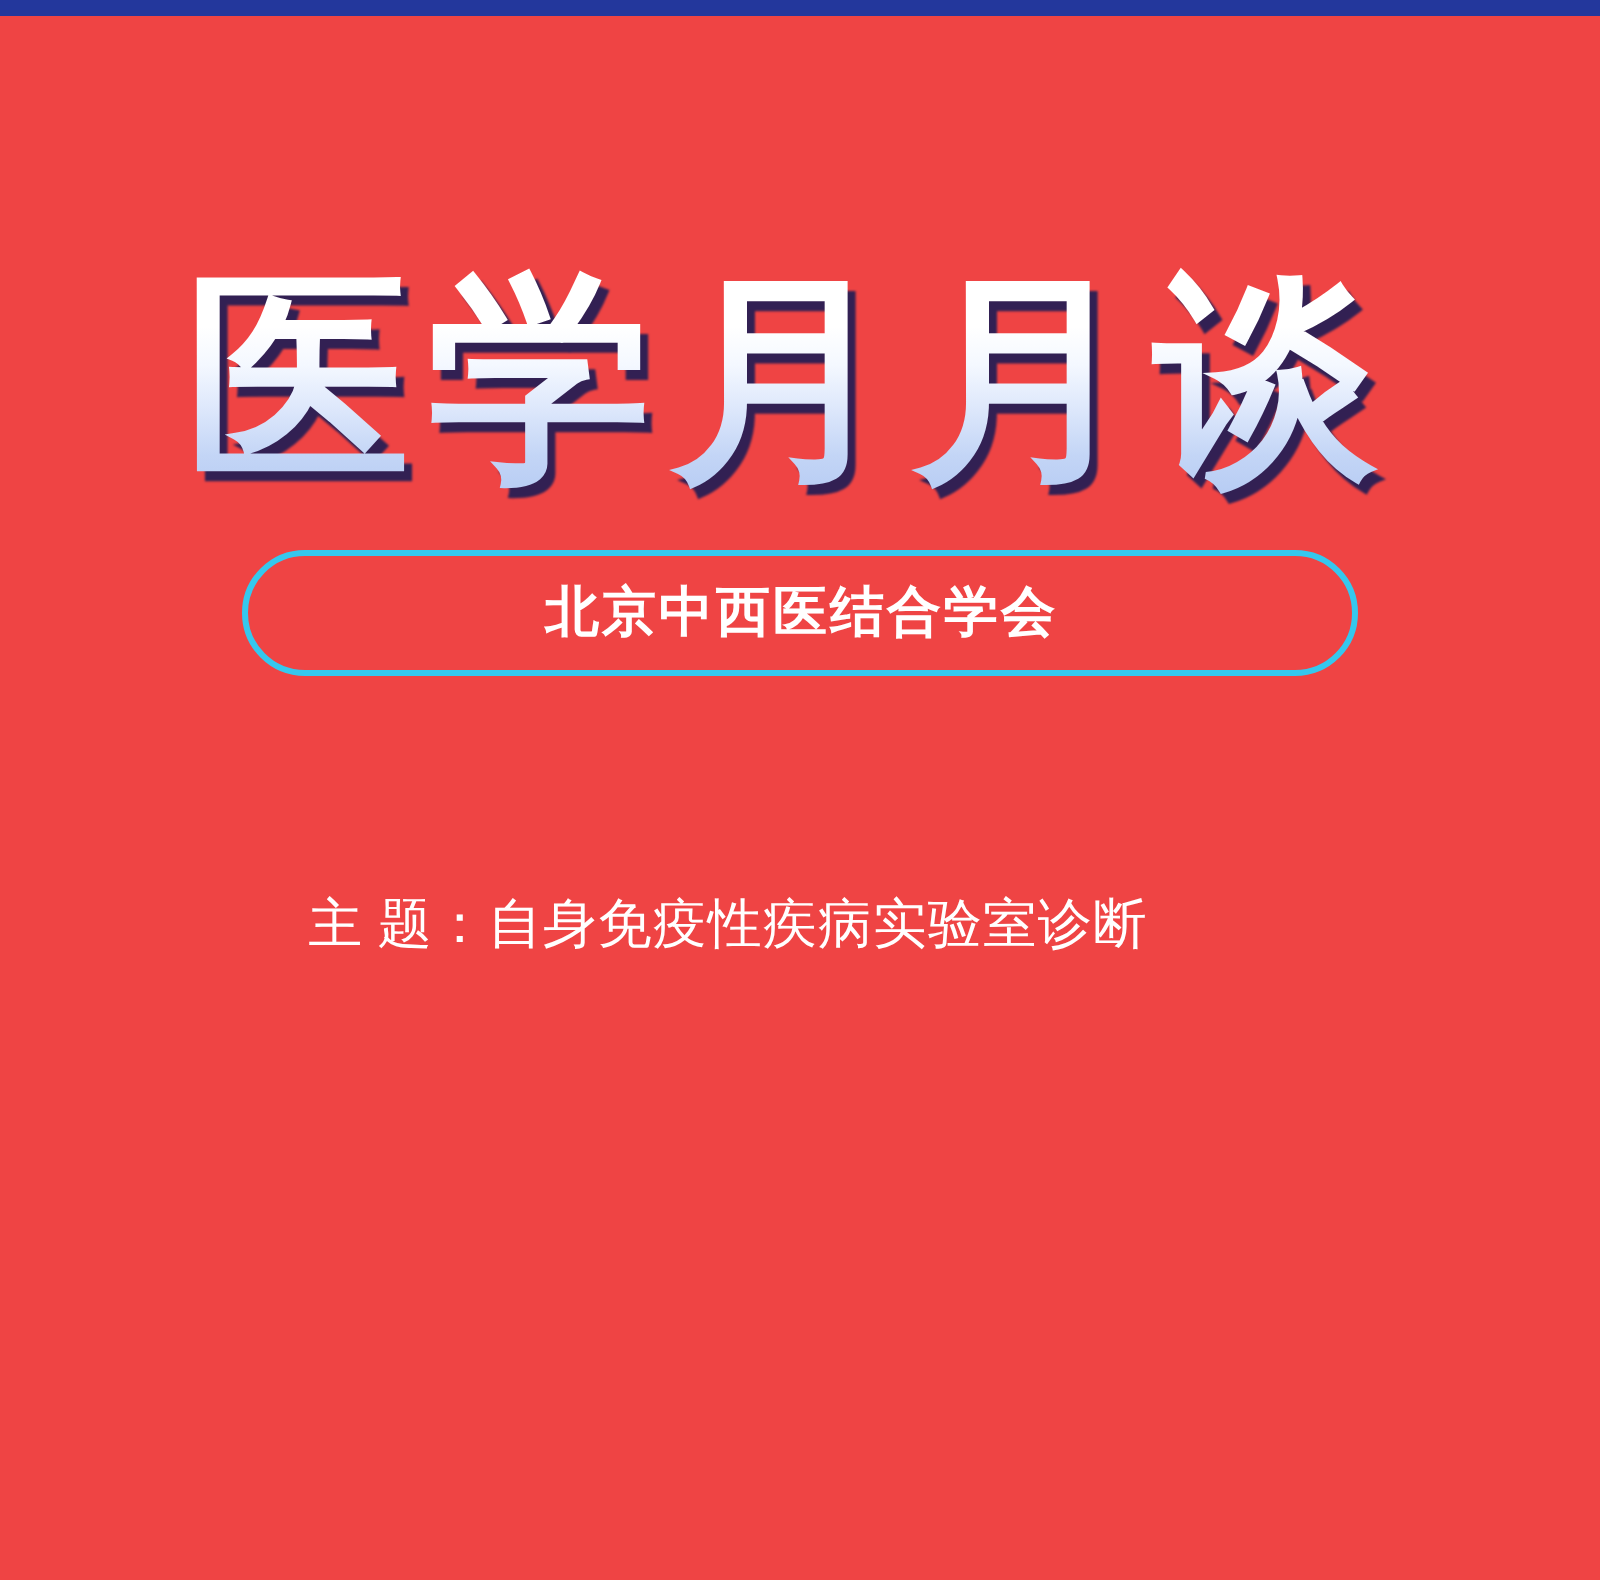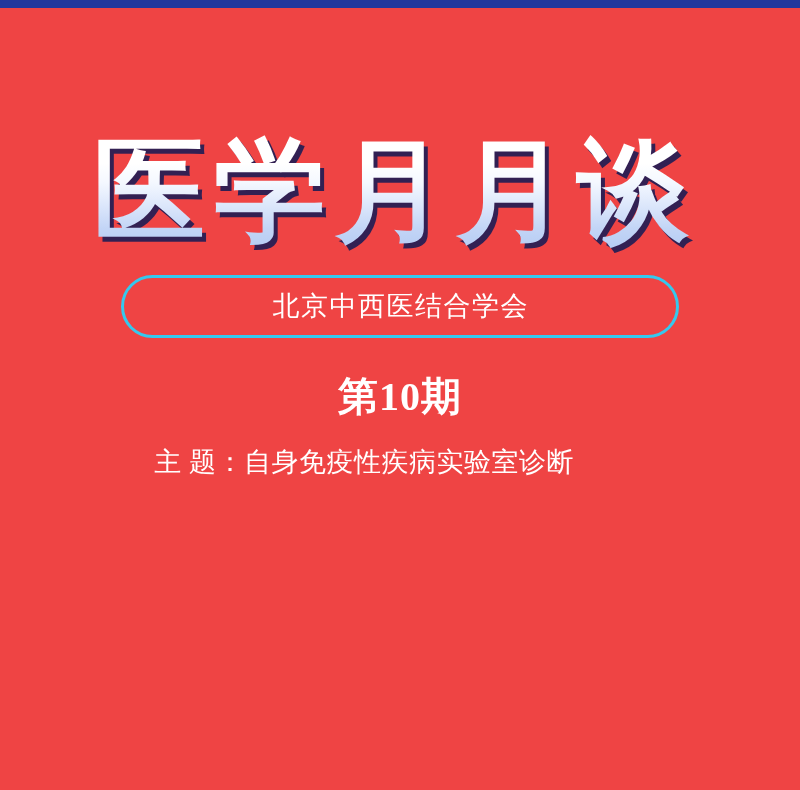--- a/index.html
+++ b/index.html
@@ -69,21 +69,21 @@
     border: 3px solid #35c8ee;
     border-radius: 999px;
     display: flex;
     align-items: center;
     justify-content: center;
   }
 
   .pill-label {
     font-family: "Liberation Serif", "DejaVu Serif", serif;
     font-size: 27px;
-    font-weight: 400;
+    font-weight: 700;
     color: #ffffff;
     letter-spacing: 1.5px;
     padding-left: 1.5px;
     line-height: 1;
     white-space: nowrap;
   }
 
   
   .episode {
     position: absolute;
@@ -131,19 +131,18 @@
 <div class="poster">
 
   <div class="title-wrap">
     <div class="main-title">医学月月谈</div>
   </div>
 
   <div class="pill">
     <span class="pill-label">北京中西医结合学会</span>
   </div>
 
-  <div class="episode">第10期</div>
 
   <div class="topic">主 题：自身免疫性疾病实验室诊断</div>
 
   <div class="lower-blank"></div>
 
 </div>
 
 </body></html>

